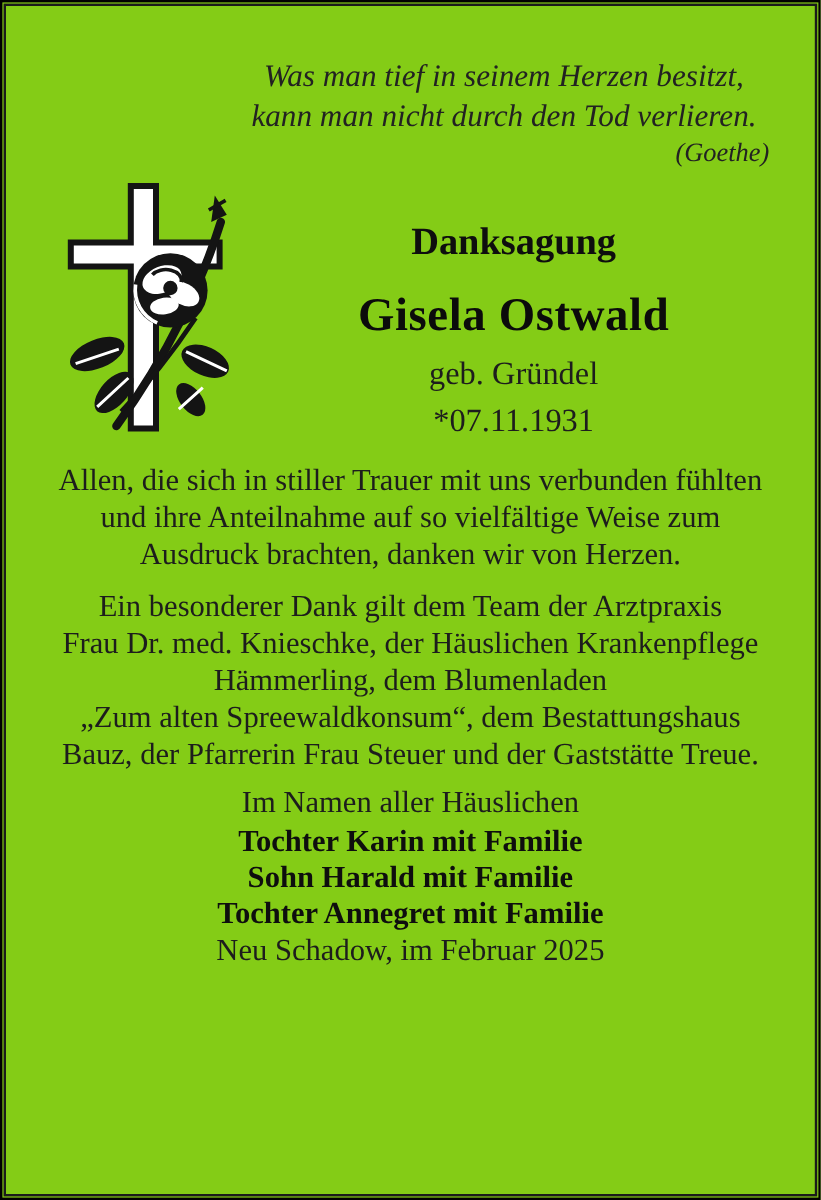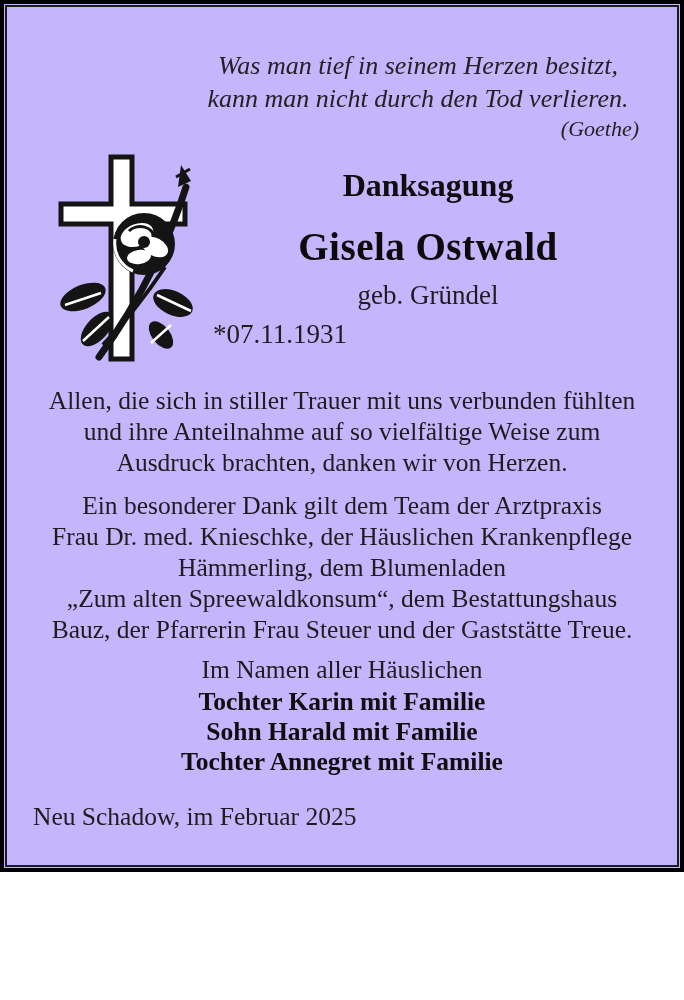--- a/index.html
+++ b/index.html
@@ -4,24 +4,24 @@
 <style>
   html,body{margin:0;padding:0;background:#ffffff;}
   body{
     width:684px;height:1000px;
     font-family:"Liberation Serif","DejaVu Serif",serif;
     color:#1d1d1d;
     -webkit-font-smoothing:antialiased;
   }
   .sheet{
     position:relative;
-    width:684px;height:872px;
+    width:684px;height:1000px;
     box-sizing:border-box;
-    background:#c4b5fd;
-    border:4px solid #000000;   
+    background:#84cc16;
+    border:2px solid #000000;   
     padding:1px;                
   }
   .inner{
     box-sizing:border-box;
     width:100%;height:100%;
     border:2px solid #1b1b1b;   
     overflow:hidden;
   }
   .content{padding:14px 26px 0 26px;}
 
@@ -60,21 +60,21 @@
   }
   .header-col{
     flex:1;
     text-align:center;
     padding-right:8px;
   }
   .notice-type{
     font-weight:bold;
     font-size:32px;
     line-height:40px;
-    margin-top:18px;
+    margin-top:36px;
     color:#0e0e0e;
   }
   .deceased-name{
     font-weight:bold;
     font-size:39px;
     line-height:64px;
     margin-top:10px;
     letter-spacing:0.5px;
     color:#0b0b0b;
     white-space:nowrap;
@@ -82,21 +82,21 @@
   .maiden-name{
     font-size:27px;
     line-height:33px;
     margin-top:0;
   }
   .life-dates{
     font-size:27px;
     line-height:33px;
     margin-top:6px;
     display:flex;
-    justify-content:space-between;
+    justify-content:center;
     gap:42px;
   }
 
   
   .body-para{
     white-space:pre-line;
     text-align:center;
     font-size:25.5px;
     line-height:31px;
     margin:12px 0 0 0;
@@ -112,21 +112,21 @@
     line-height:30px;
   }
   .closing-intro{color:#1d1d1d;}
   .family-lines{
     font-weight:bold;
     white-space:pre-line;
     margin-top:2px;
     color:#0e0e0e;
   }
   .place-date{
-    margin-top:24px;
+    text-align:center;
     font-size:25.5px;
     line-height:31px;
   }
 </style>
 </head>
 <body>
 
 <div class="sheet">
   <div class="inner">
     <div class="content">

